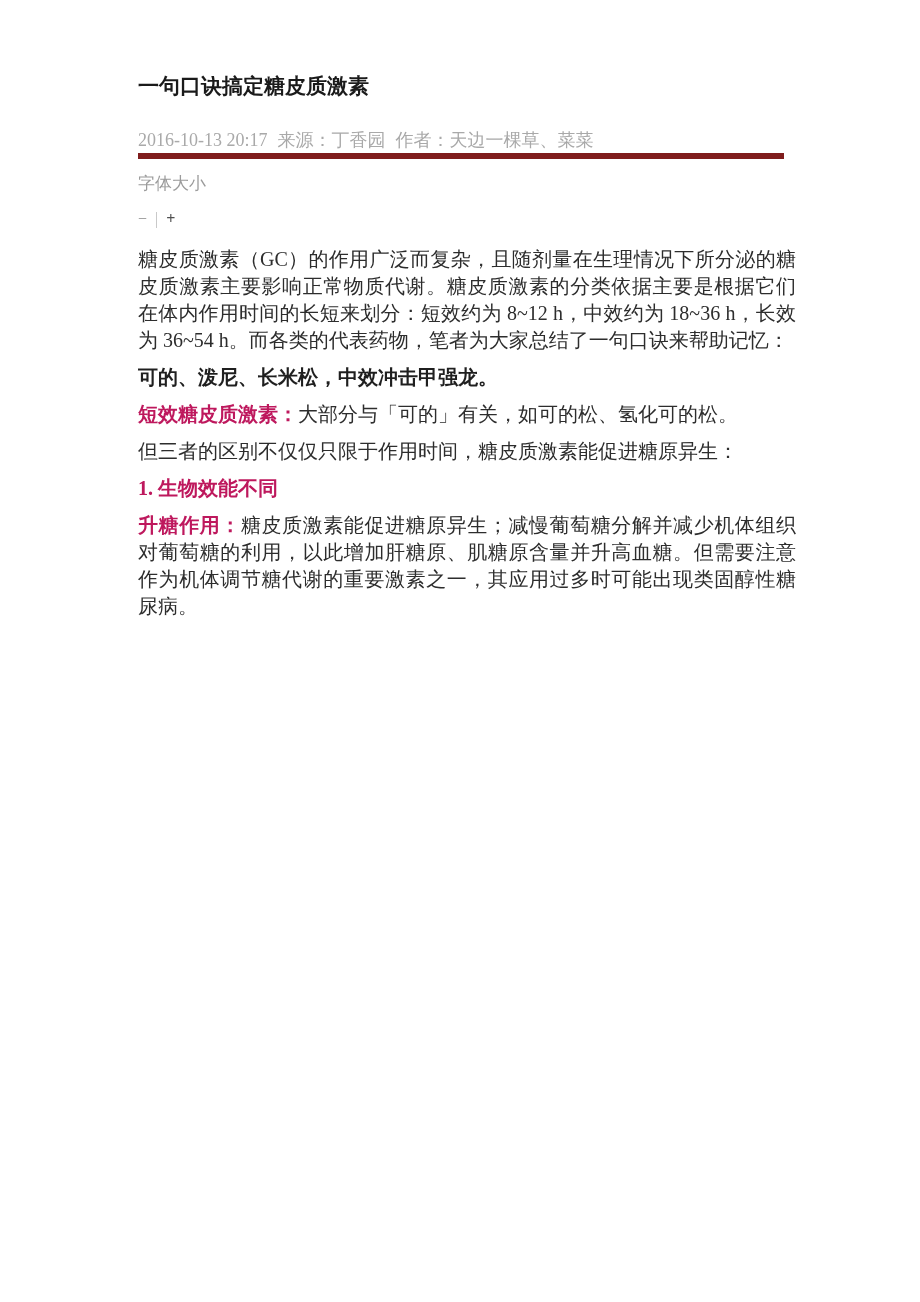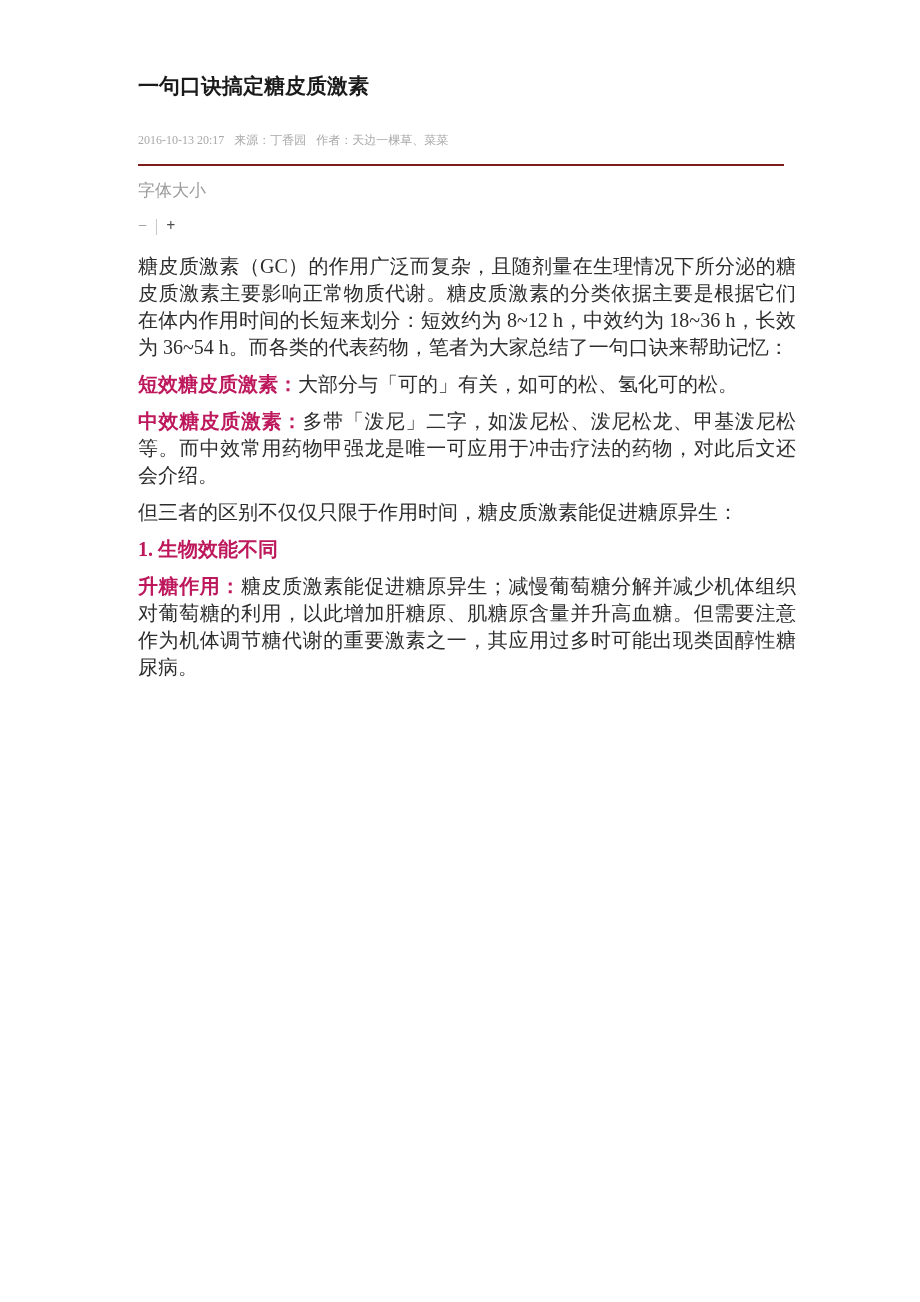--- a/index.html
+++ b/index.html
@@ -21,25 +21,25 @@
     margin: 0;
     padding-top: 73px;
     font-size: 21px;
     line-height: 27px;
     font-weight: bold;
     color: #1a1a1a;
   }
   .meta {
     margin-top: 30px;
     width: 646px;
-    font-size: 12px;
+    font-size: 18px;
     line-height: 20px;
     color: #a9a9a9;
-    padding-bottom: 14px;
-    border-bottom: 2px solid #7f1d1d;
+    padding-bottom: 3px;
+    border-bottom: 6px solid #7f1d1d;
     white-space: nowrap;
   }
   .meta .sep { display: inline-block; width: 10px; }
   .font-size-label {
     margin-top: 15px;
     font-size: 17px;
     line-height: 20px;
     color: #9b9b9b;
   }
   .font-controls {
@@ -83,20 +83,20 @@
   </div>
 
   <div class="font-size-label">字体大小</div>
 
   <div class="font-controls">
     <button class="btn minus">−</button><span class="pipe">|</span><button class="btn plus">+</button>
   </div>
 
   <div class="article">
       <p class="body">糖皮质激素（GC）的作用广泛而复杂，且随剂量在生理情况下所分泌的糖皮质激素主要影响正常物质代谢。糖皮质激素的分类依据主要是根据它们在体内作用时间的长短来划分：短效约为 8~12 h，中效约为 18~36 h，长效为 36~54 h。而各类的代表药物，笔者为大家总结了一句口诀来帮助记忆：</p>
+      <p class="bold">可的、泼尼、长米松，中效冲击甲强龙。</p>
       <p class="body"><span class="lead">短效糖皮质激素：</span>大部分与「可的」有关，如可的松、氢化可的松。</p>
-      <p class="body"><span class="lead">中效糖皮质激素：</span>多带「泼尼」二字，如泼尼松、泼尼松龙、甲基泼尼松等。而中效常用药物甲强龙是唯一可应用于冲击疗法的药物，对此后文还会介绍。</p>
       <p class="body">但三者的区别不仅仅只限于作用时间，糖皮质激素能促进糖原异生：</p>
       <p class="heading">1. 生物效能不同</p>
       <p class="body"><span class="lead">升糖作用：</span>糖皮质激素能促进糖原异生；减慢葡萄糖分解并减少机体组织对葡萄糖的利用，以此增加肝糖原、肌糖原含量并升高血糖。但需要注意作为机体调节糖代谢的重要激素之一，其应用过多时可能出现类固醇性糖尿病。</p>
     </div>
 
 </div>
 
 </body></html>

